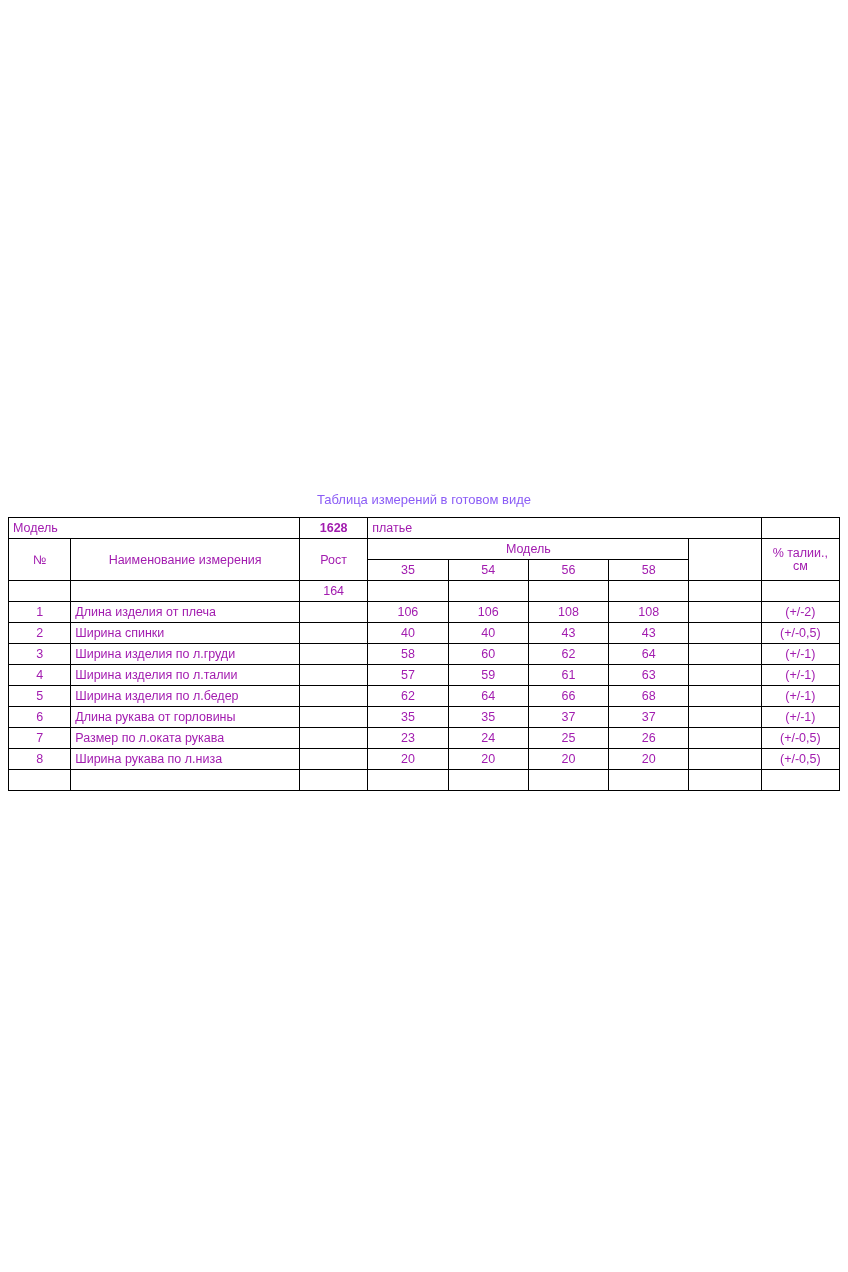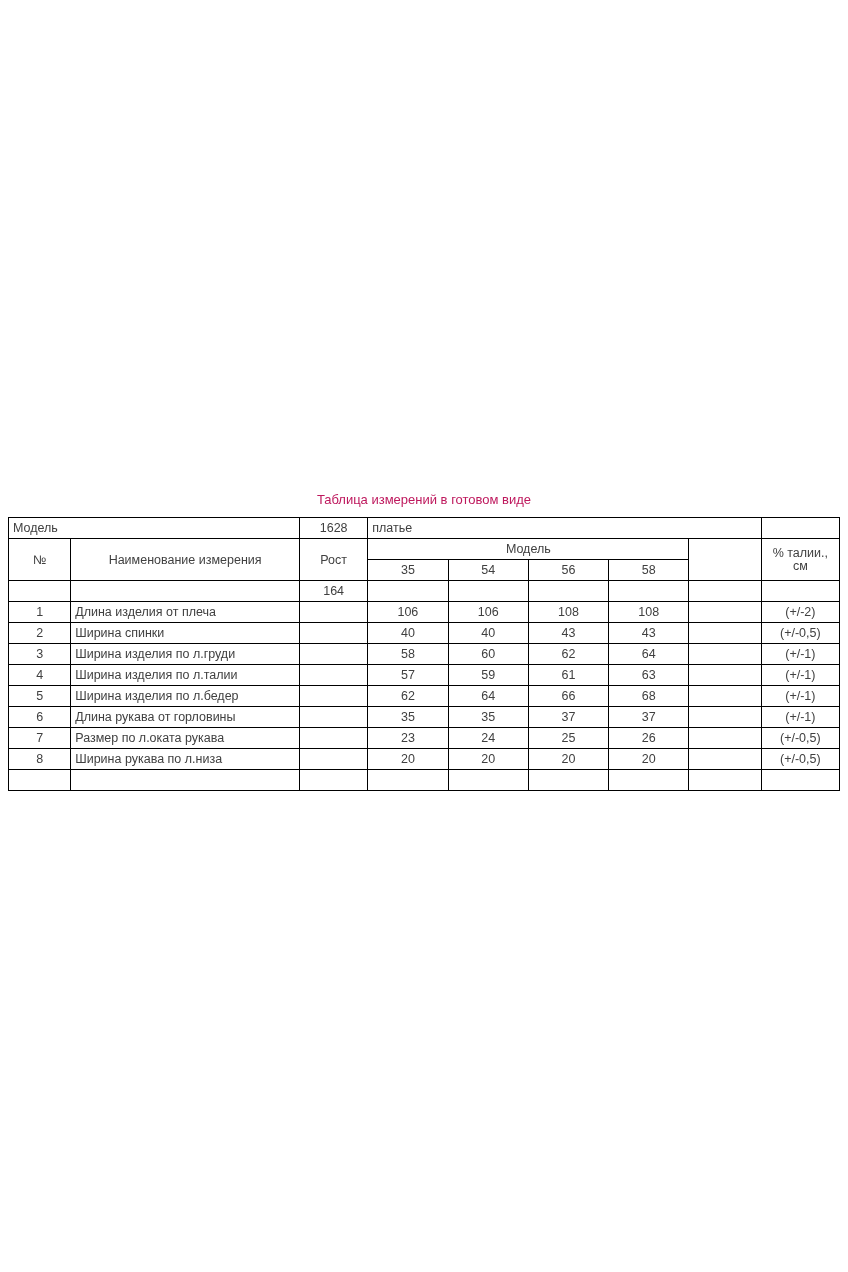--- a/index.html
+++ b/index.html
@@ -25,36 +25,36 @@
   }
 
   .doc-title {
     position: absolute;
     left: 0;
     top: 492px;
     width: 848px;
     text-align: center;
     font-size: 13px;
     line-height: 16px;
-    color: #be185d;
+    color: #8b5cf6;
   }
 
   .table-wrap {
     position: absolute;
     left: 8px;
     top: 517px;
     width: 832px;
   }
 
   table.meas {
     border-collapse: collapse;
     table-layout: fixed;
     width: 832px;
     font-size: 12.5px;
-    color: #404040;
+    color: #a21caf;
   }
 
   table.meas td {
     border: 1px solid #000000;
     padding: 0 4px;
     height: 20px;
     vertical-align: middle;
     overflow: hidden;
     white-space: nowrap;
   }
@@ -62,21 +62,21 @@
   
   col.c-num    { width: 62px; }
   col.c-name   { width: 228px; }
   col.c-height { width: 68px; }
   col.c-size   { width: 80px; }
   col.c-blank  { width: 72px; }
   col.c-dev    { width: 78px; }
 
   .c-center { text-align: center; }
   .c-left   { text-align: left; }
-  .bold     { font-weight: normal; }
+  .bold     { font-weight: bold; }
 
   .row-model td { height: 24px; }
   .row-head  td { height: 22px; }
   .row-sizes td { height: 22px; }
   .row-rost  td { height: 21px; }
   .row-data  td { height: 20px; }
   .row-empty td { height: 20px; }
 
   .two-line {
     line-height: 13px;

